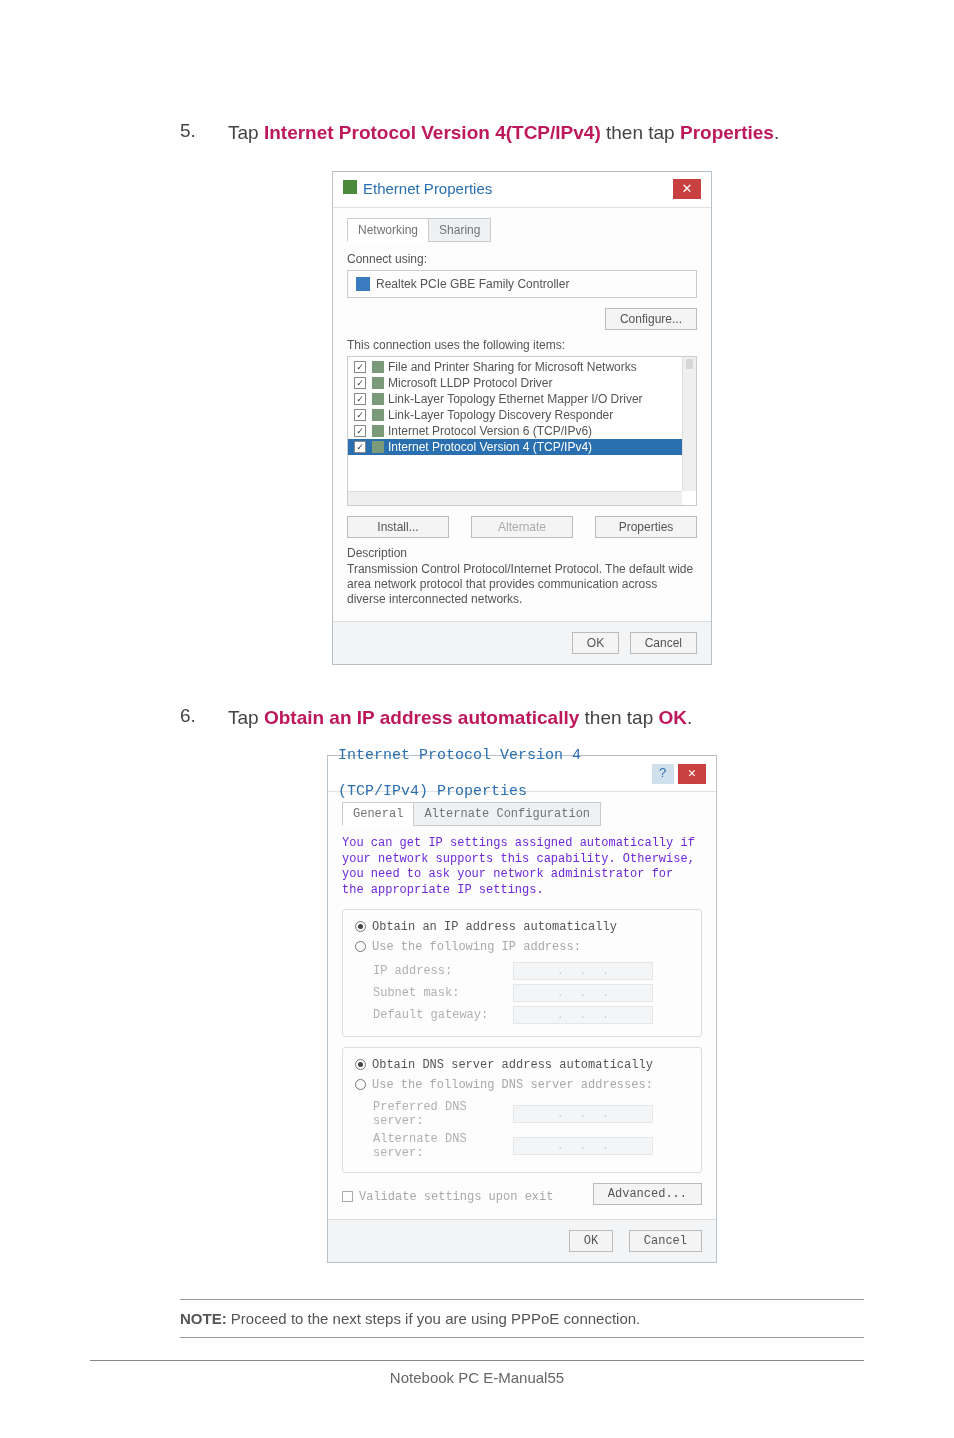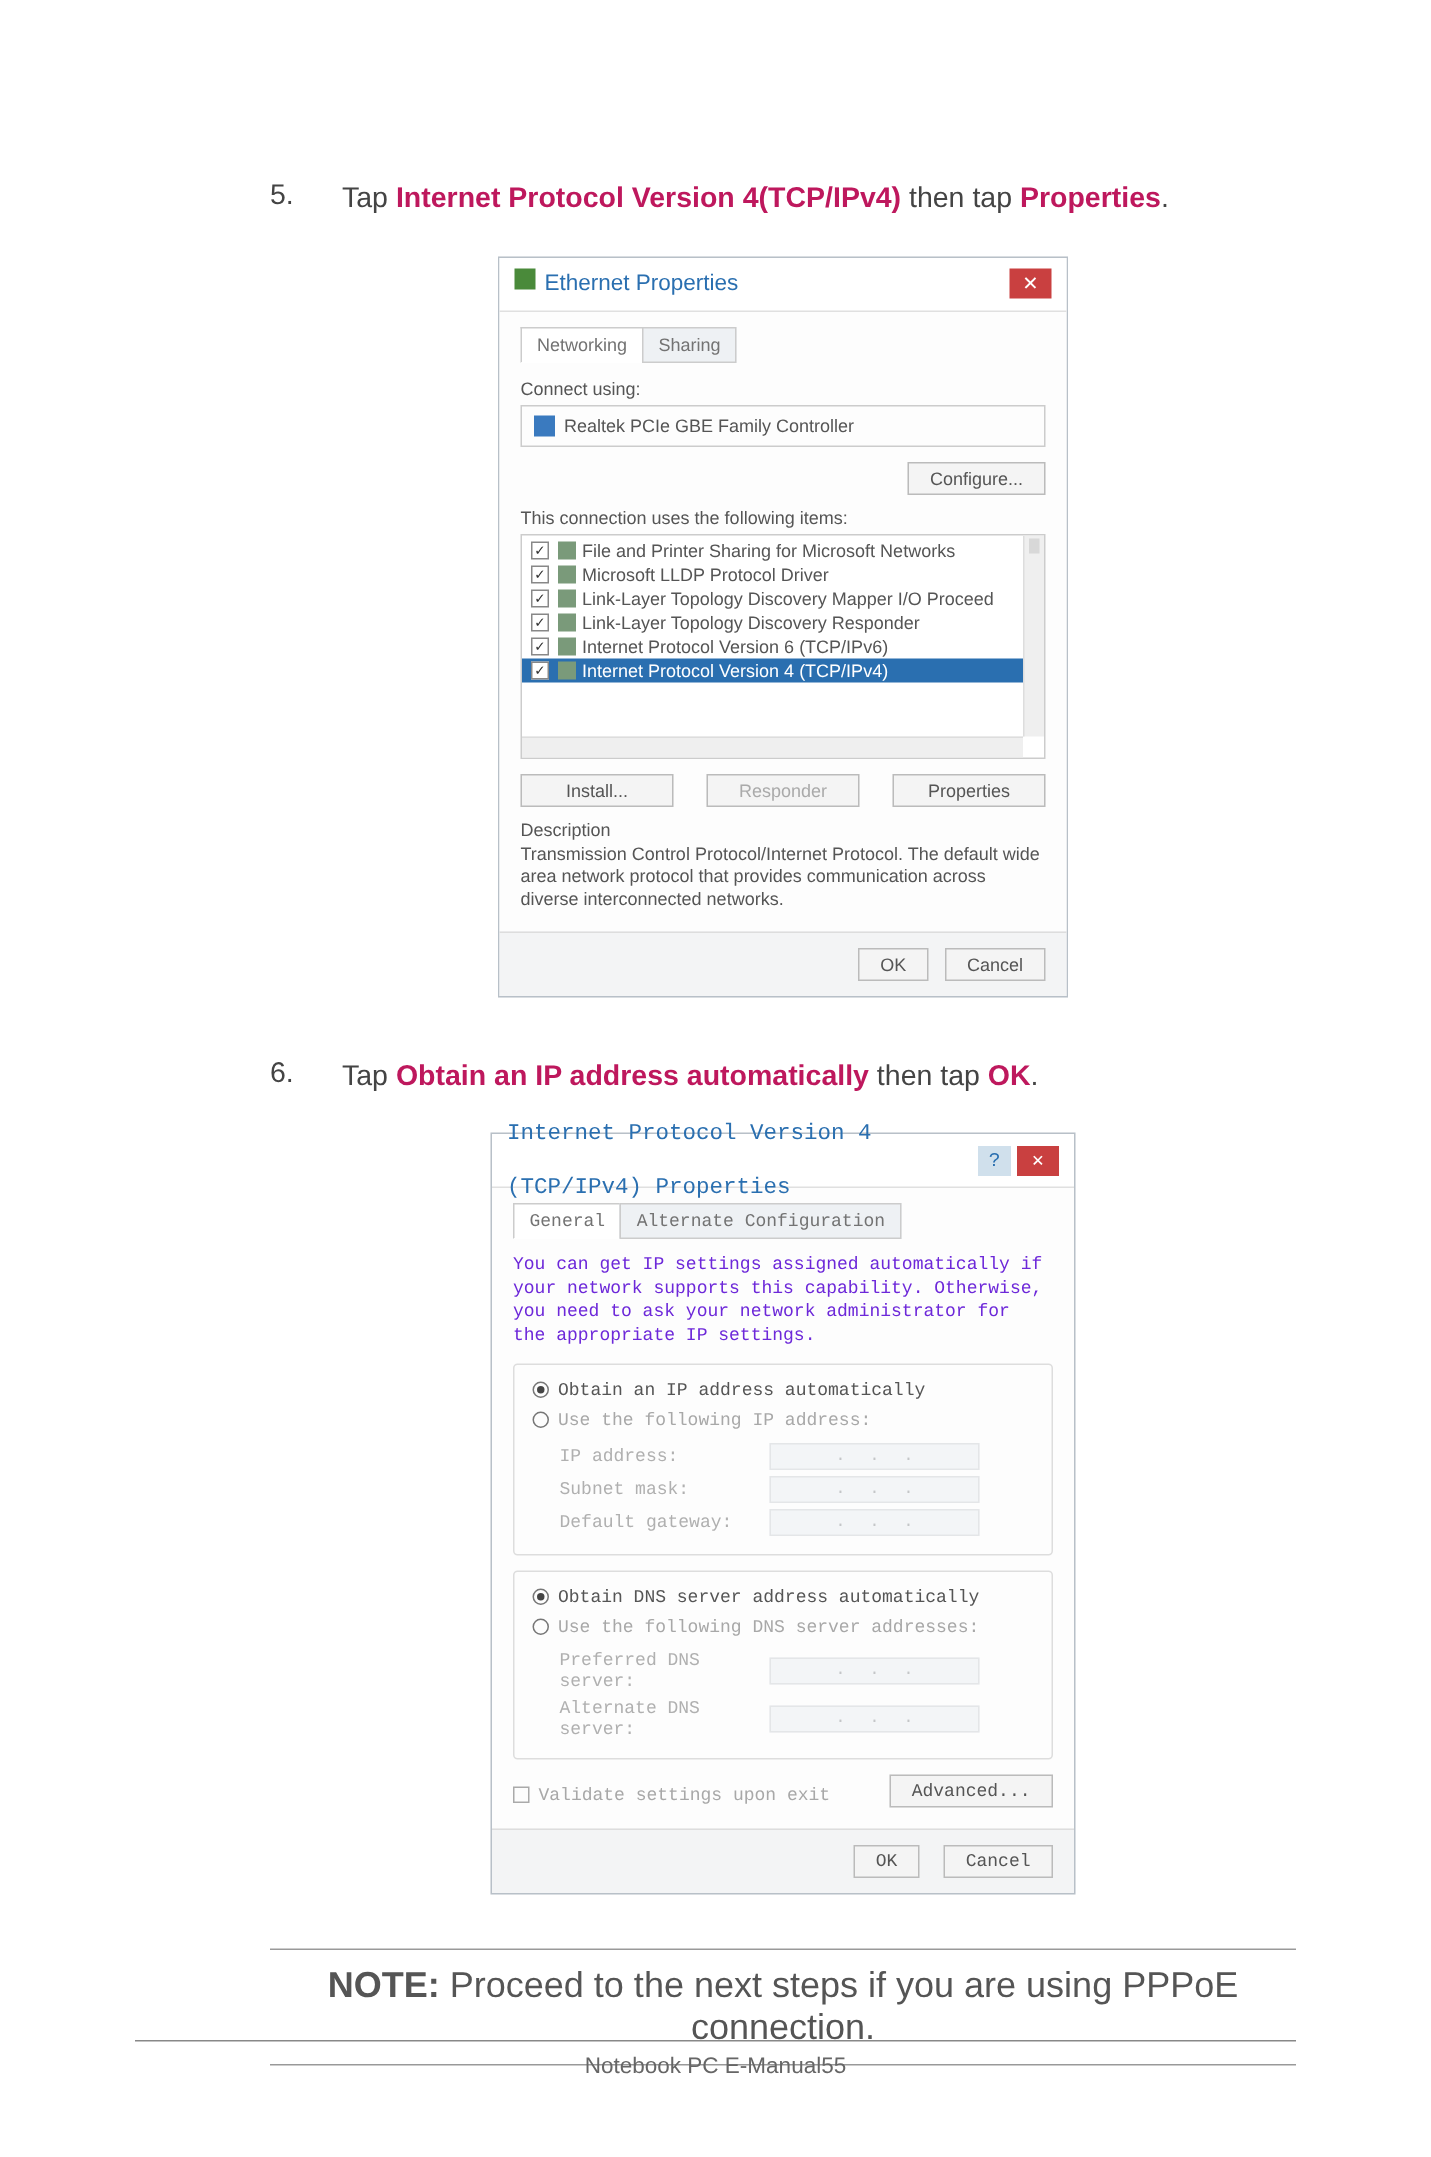--- a/index.html
+++ b/index.html
@@ -50,21 +50,21 @@
   .radio.checked::after { content: ""; position: absolute; top: 2px; left: 2px; width: 5px; height: 5px; background: #444; border-radius: 50%; }
   .field-row { display: flex; align-items: center; font-size: 12px; padding: 2px 0 2px 18px; }
   .field-row .flabel { width: 140px; color: #b0b0b0; }
   .ip-box { width: 140px; height: 18px; background: #f3f5f7; border: 1px solid #e4e6e8; display: flex; align-items: center; justify-content: center; gap: 16px; color: #c4c6c8; font-size: 11px; }
   .check-row { display: flex; align-items: center; font-size: 12px; color: #a8a8a8; margin-top: 6px; }
   .check-sm { width: 11px; height: 11px; border: 1px solid #aaa; margin-right: 6px; }
   .adv-row { display: flex; justify-content: space-between; align-items: center; margin-top: 4px; }
   .intro-text { font-size: 12px; color: #6d28d9; line-height: 1.3; margin-bottom: 10px; }
   hr.note-rule { border: none; border-top: 1px solid #999; margin: 24px 0 10px 0; }
   hr.note-rule2 { border: none; border-top: 1px solid #999; margin: 10px 0 0 0; }
-  .note { font-size: 24px; color: #555; text-align: center; }
+  .note { font-size: 15px; color: #555; }
   .note b { font-weight: bold; }
   .footer { position: absolute; bottom: 52px; left: 90px; right: 90px; border-top: 1px solid #888; padding-top: 8px; display: flex; justify-content: center; font-size: 15px; color: #666; }
 </style>
 </head>
 <body>
 
 <div class="page">
 
   <div class="step">
     <div class="step-num">5.</div>
@@ -100,21 +100,21 @@
               <span>File and Printer Sharing for Microsoft Networks</span>
             </div>
           <div class="list-item">
               <span class="chk">✓</span>
               <span class="lic"></span>
               <span>Microsoft LLDP Protocol Driver</span>
             </div>
           <div class="list-item">
               <span class="chk">✓</span>
               <span class="lic"></span>
-              <span>Link-Layer Topology Discovery Mapper I/O Proceed</span>
+              <span>Link-Layer Topology Ethernet Mapper I/O Driver</span>
             </div>
           <div class="list-item">
               <span class="chk">✓</span>
               <span class="lic"></span>
               <span>Link-Layer Topology Discovery Responder</span>
             </div>
           <div class="list-item">
               <span class="chk">✓</span>
               <span class="lic"></span>
               <span>Internet Protocol Version 6 (TCP/IPv6)</span>
@@ -123,21 +123,21 @@
               <span class="chk">✓</span>
               <span class="lic"></span>
               <span>Internet Protocol Version 4 (TCP/IPv4)</span>
             </div>
         </div>
         <div class="scroll-v"></div>
         <div class="scroll-h"></div>
       </div>
       <div class="btn-row3">
         <span class="btn">Install...</span>
-        <span class="btn disabled">Responder</span>
+        <span class="btn disabled">Alternate</span>
         <span class="btn">Properties</span>
       </div>
       <div class="desc-label">Description</div>
       <div class="desc-text">Transmission Control Protocol/Internet Protocol. The default wide area network protocol that provides communication across diverse interconnected networks.</div>
     </div>
     <div class="dialog-footer">
       <span class="btn">OK</span>
       <span class="btn">Cancel</span>
     </div>
   </div>

